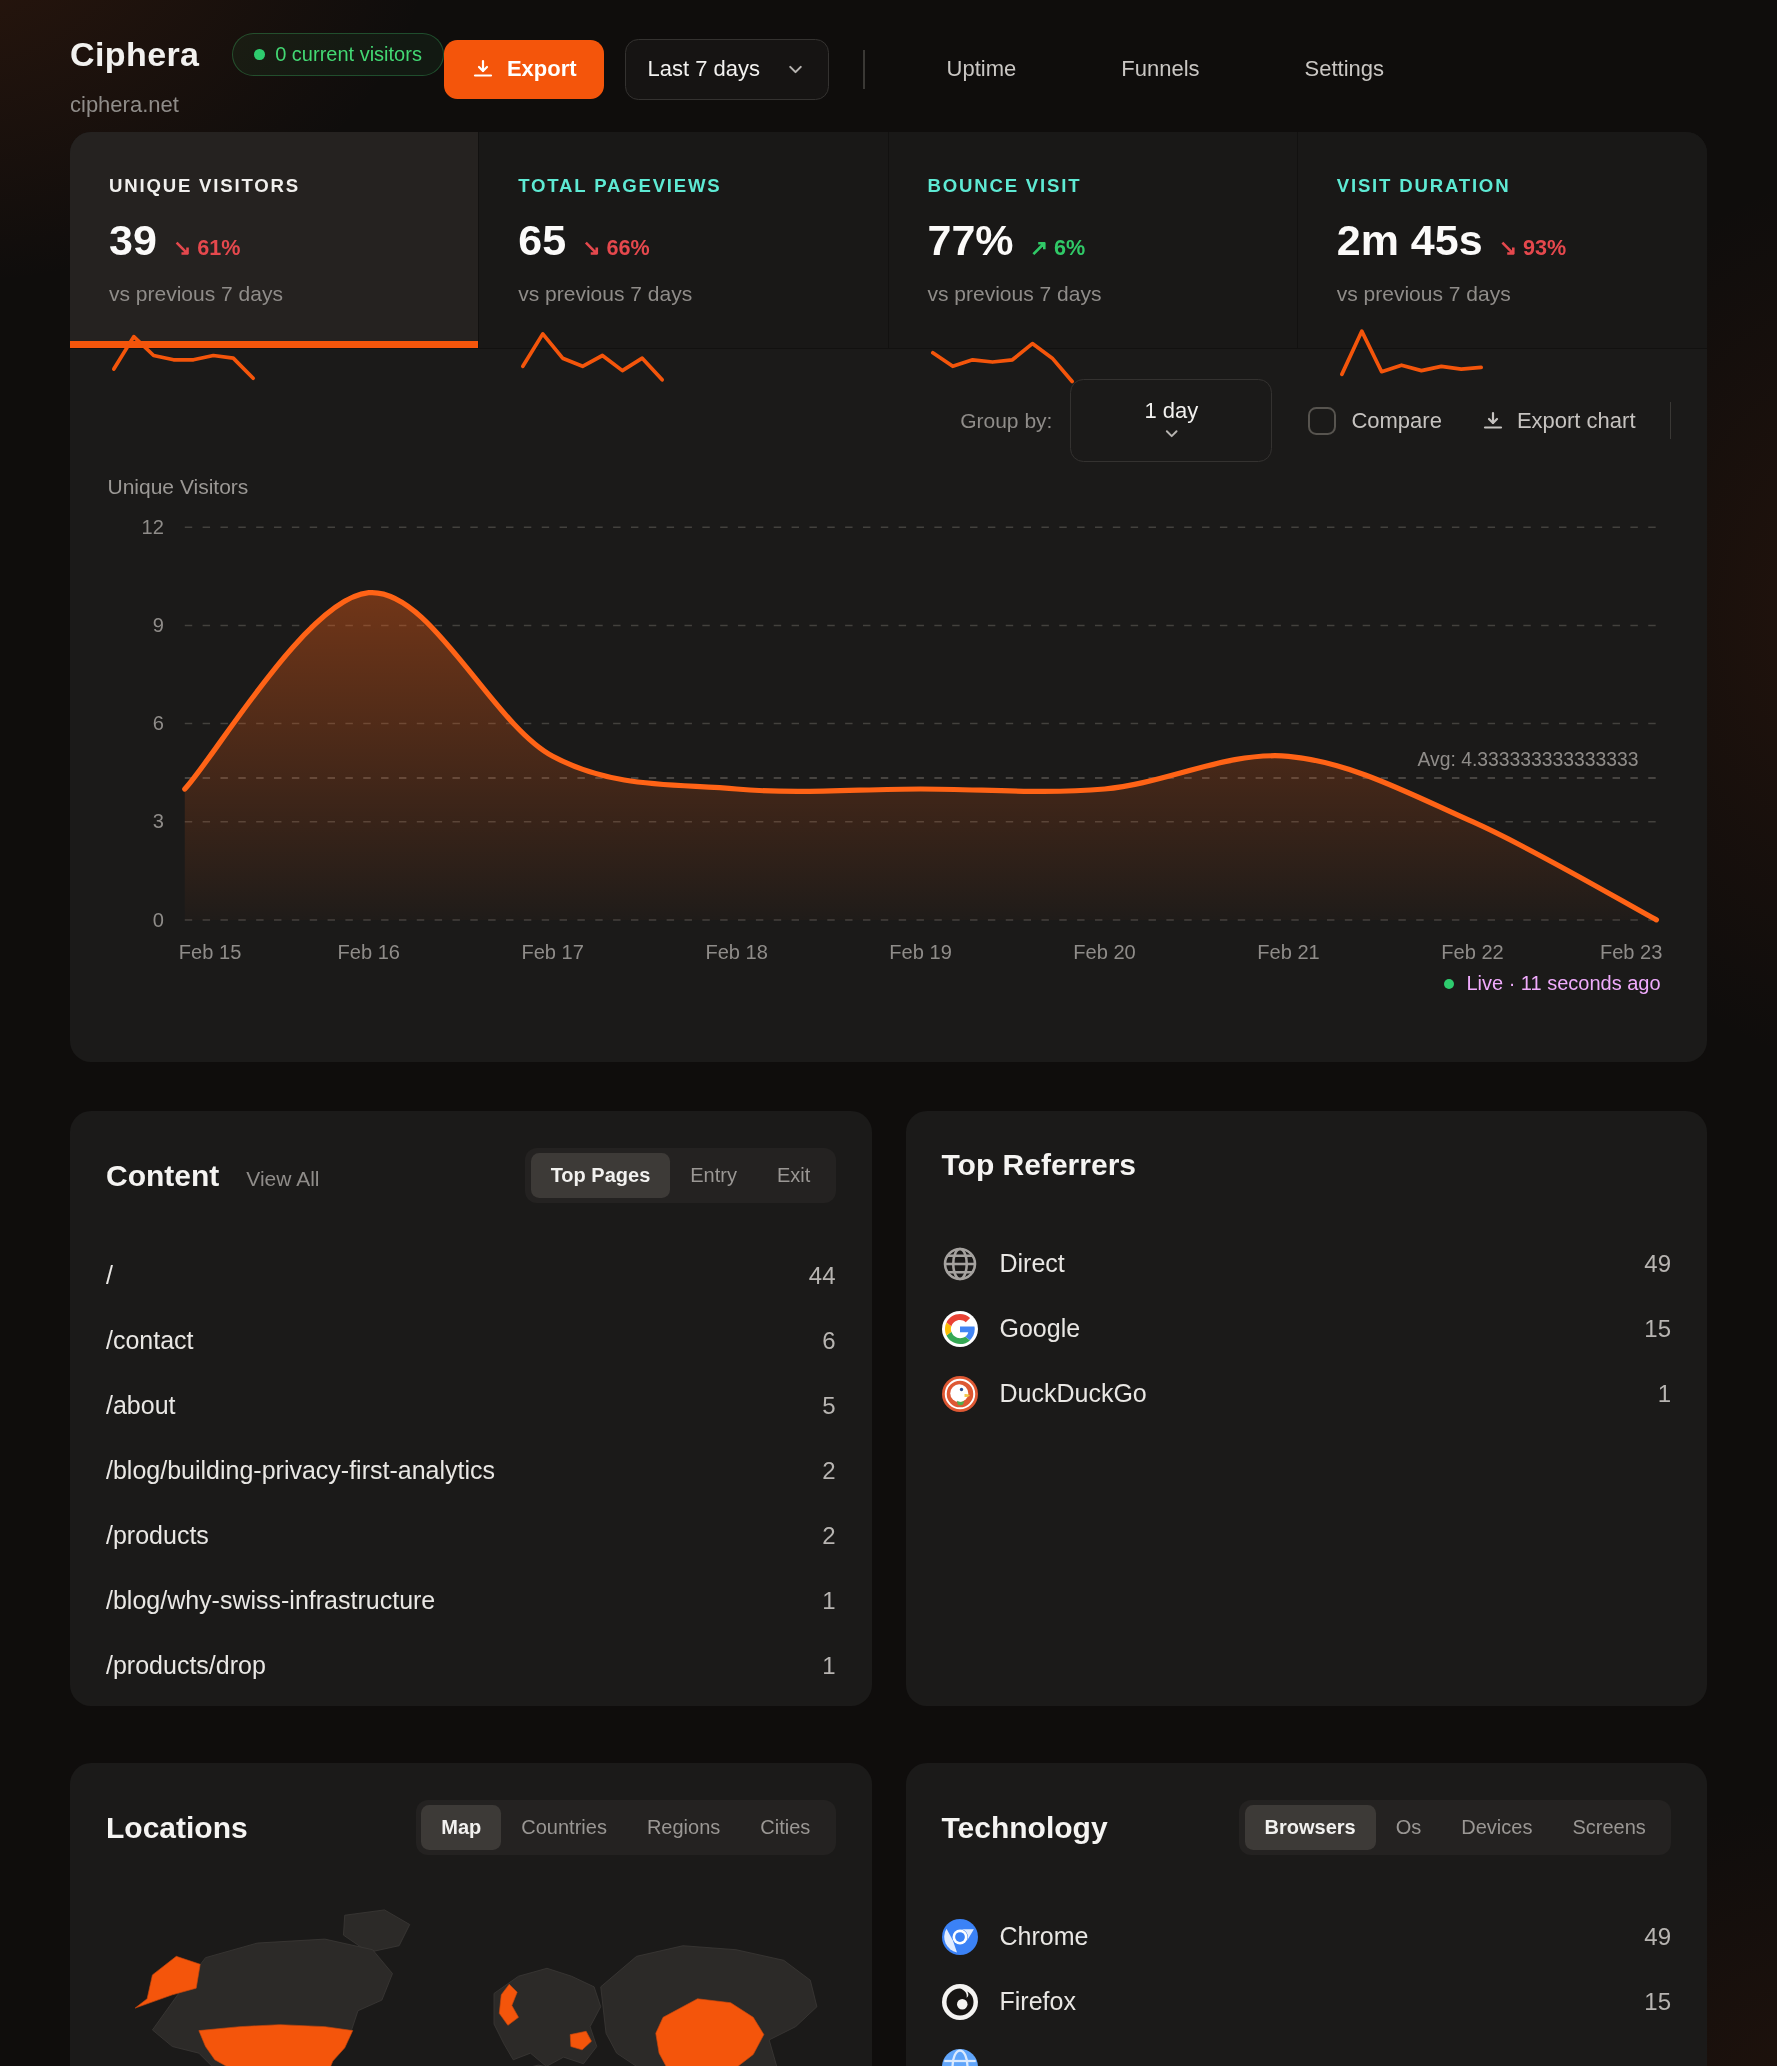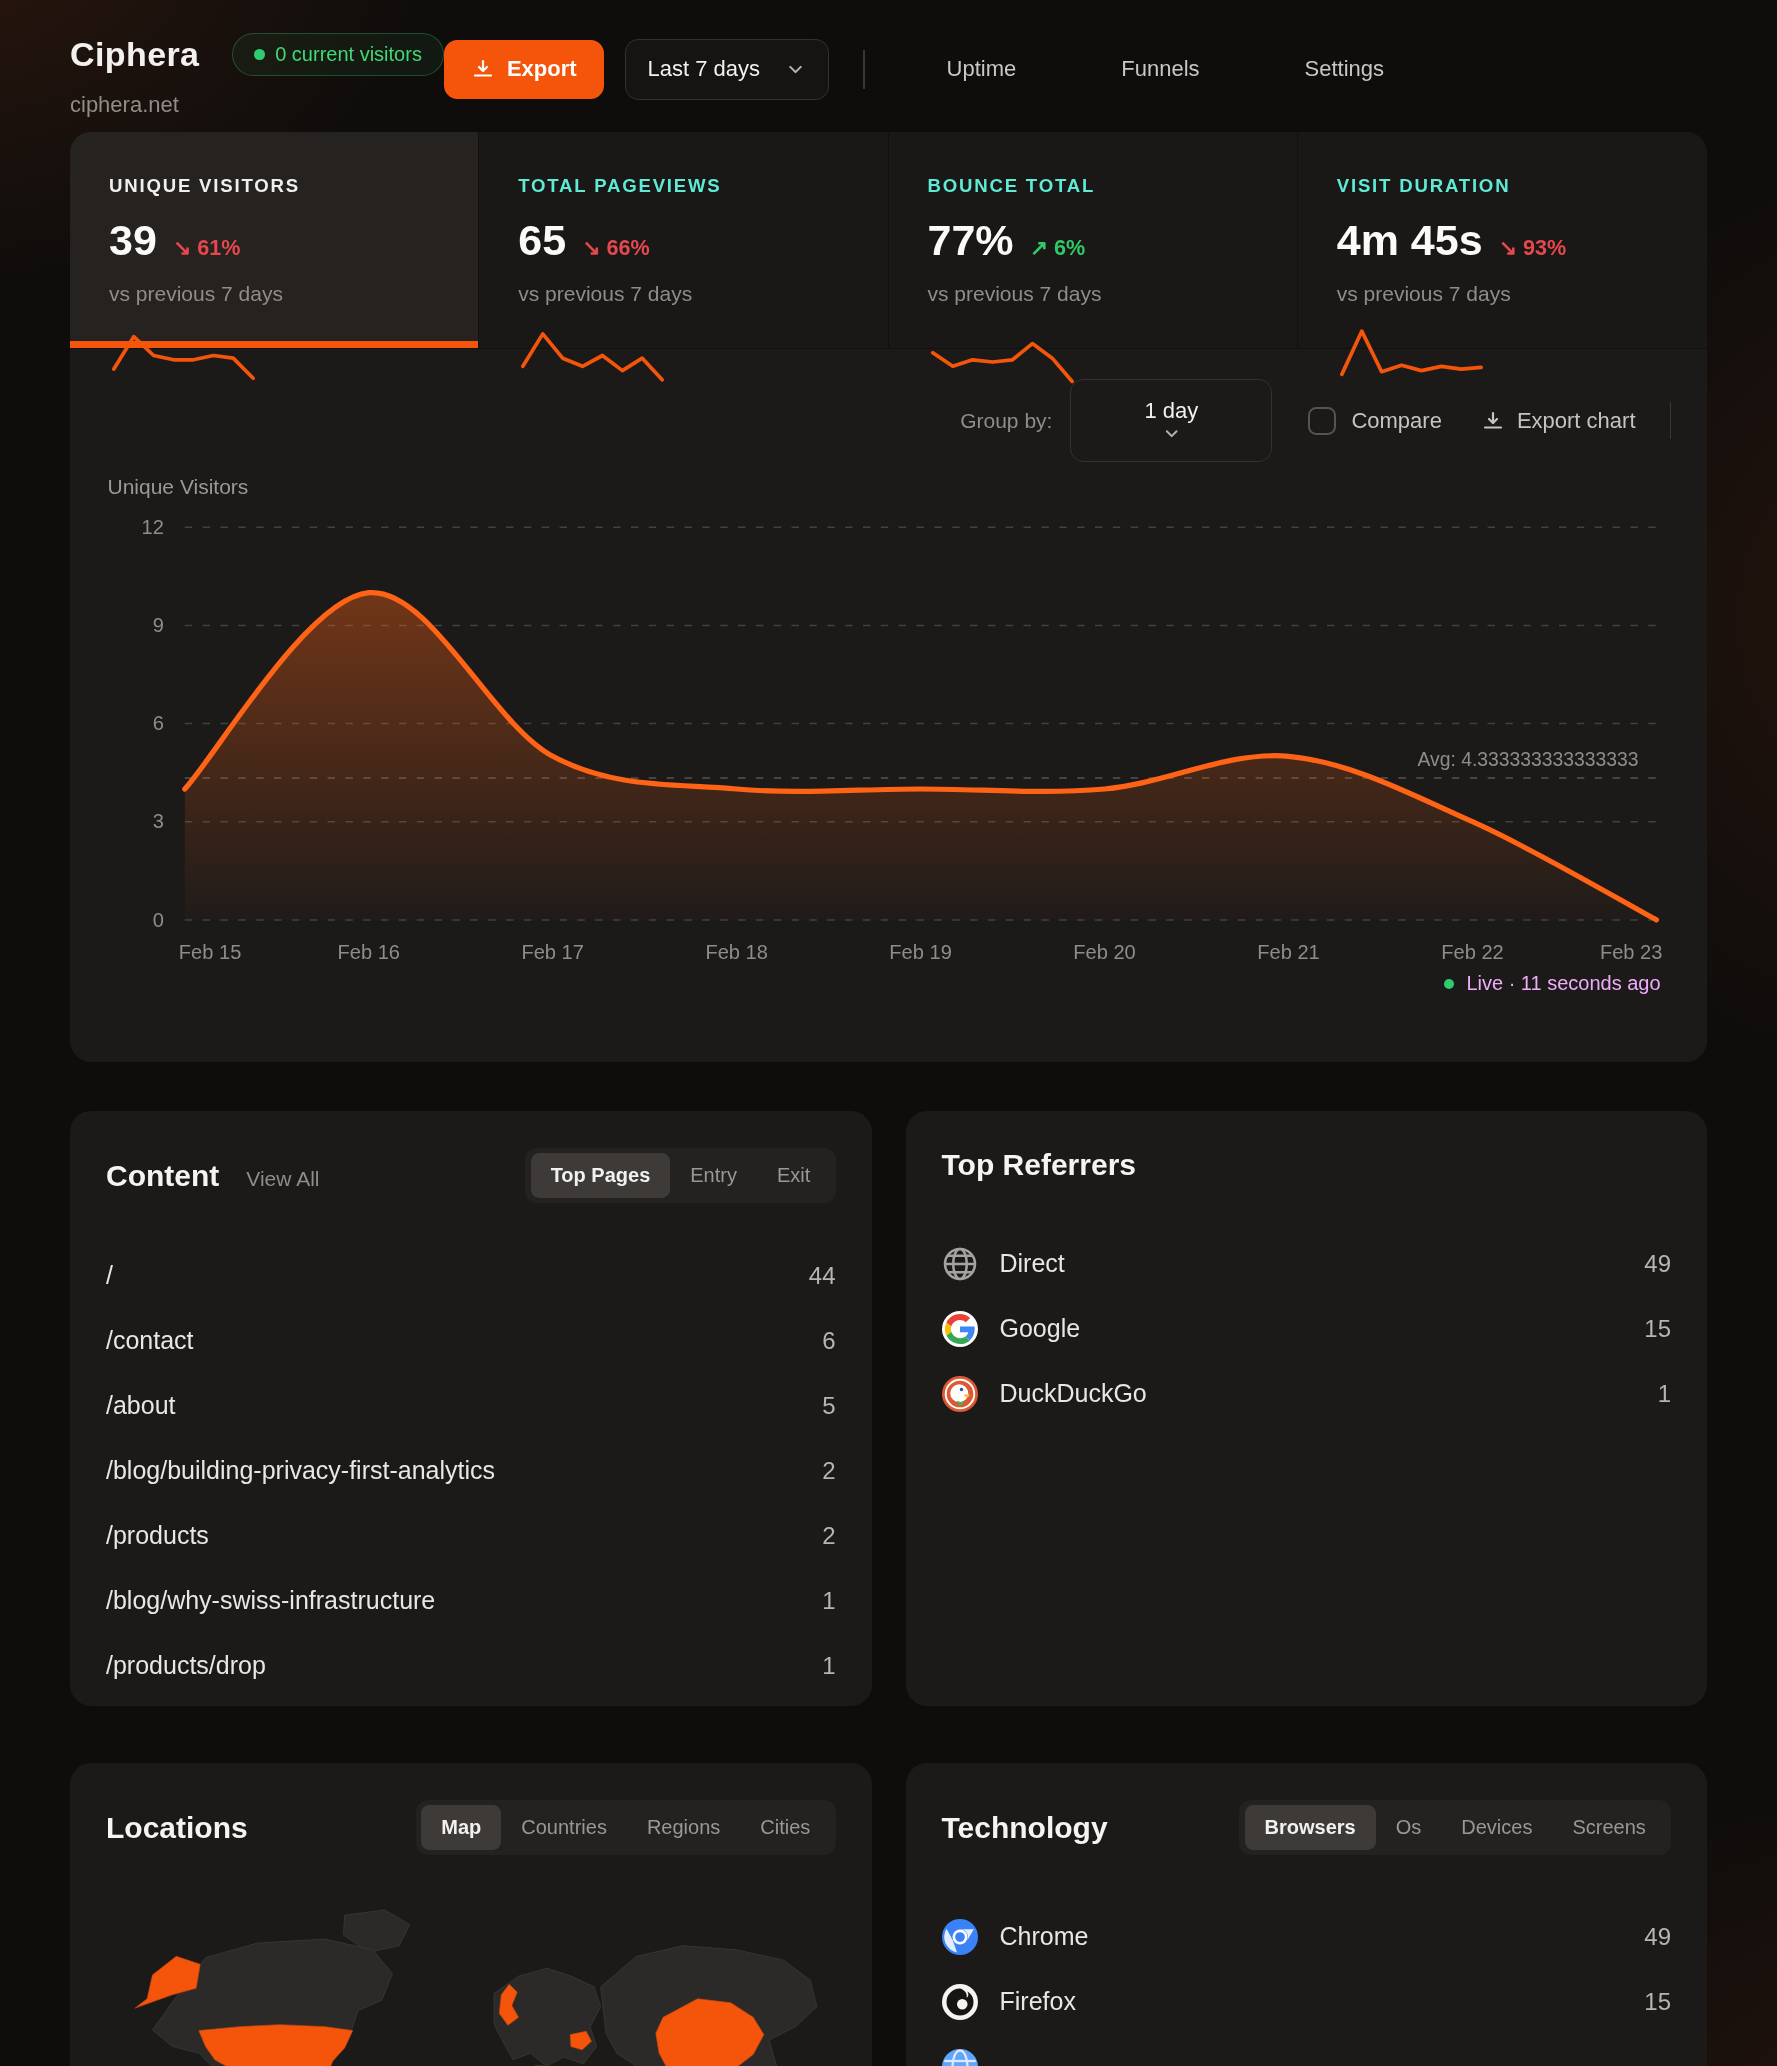--- a/index.html
+++ b/index.html
@@ -151,35 +151,35 @@
           <span class="stat-value">65</span>
           <span class="stat-delta down"><span>↘</span> <span>66%</span></span>
         </div>
         <div class="stat-sub">vs previous 7 days</div>
         <svg class="sparkline" width="149" height="63" viewBox="0 0 200 85">
             <polyline points="6.0,57.1 32.9,13.3 59.7,46.1 86.6,57.1 113.4,42.5 140.3,62.9 167.1,46.1 194.0,75.3" fill="none" stroke="#f4550b" stroke-width="5" stroke-linecap="round" stroke-linejoin="round"></polyline>
           </svg>
       </div>
 
       <div class="stat">
-        <div class="stat-label">BOUNCE TOTAL</div>
+        <div class="stat-label">BOUNCE VISIT</div>
         <div class="stat-value-row">
           <span class="stat-value">77%</span>
           <span class="stat-delta up"><span>↗</span> <span>6%</span></span>
         </div>
         <div class="stat-sub">vs previous 7 days</div>
         <svg class="sparkline" width="149" height="63" viewBox="0 0 200 85">
             <polyline points="6.0,38.8 32.9,57.1 59.7,48.3 86.6,51.3 113.4,48.3 140.3,26.4 167.1,46.1 194.0,77.5" fill="none" stroke="#f4550b" stroke-width="5" stroke-linecap="round" stroke-linejoin="round"></polyline>
           </svg>
       </div>
 
       <div class="stat">
         <div class="stat-label">VISIT DURATION</div>
         <div class="stat-value-row">
-          <span class="stat-value">4m 45s</span>
+          <span class="stat-value">2m 45s</span>
           <span class="stat-delta down"><span>↘</span> <span>93%</span></span>
         </div>
         <div class="stat-sub">vs previous 7 days</div>
         <svg class="sparkline" width="149" height="63" viewBox="0 0 200 85">
             <polyline points="6.0,68.0 32.9,9.7 59.7,64.4 86.6,55.6 113.4,62.9 140.3,57.1 167.1,60.8 194.0,58.6" fill="none" stroke="#f4550b" stroke-width="5" stroke-linecap="round" stroke-linejoin="round"></polyline>
           </svg>
       </div>
     </div>
 
     <div class="chart-section">

